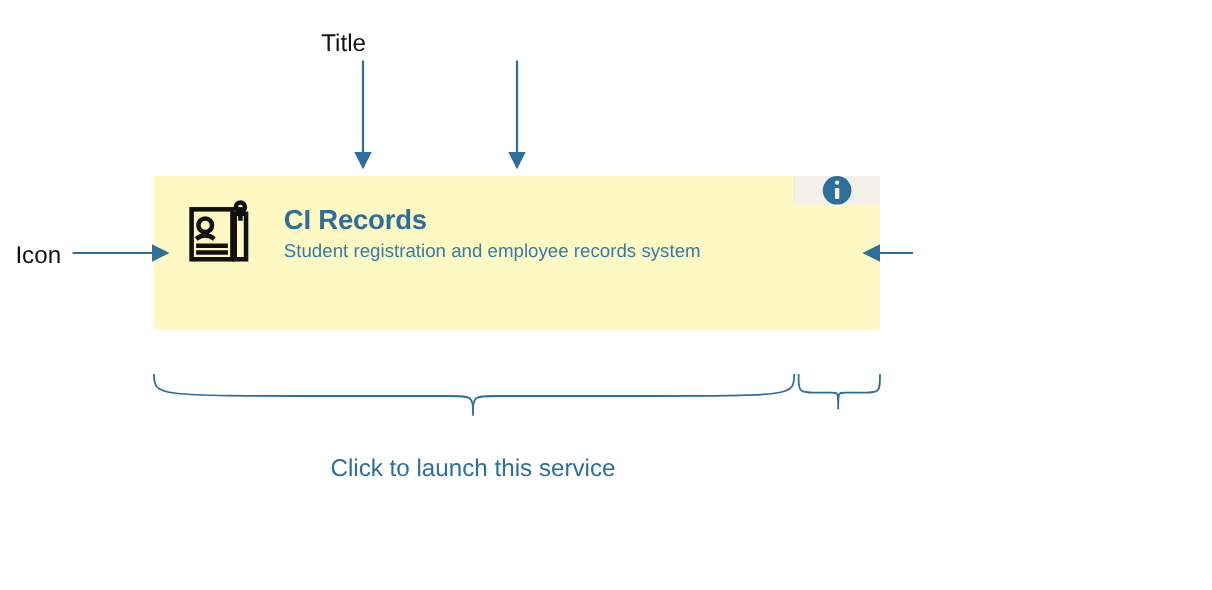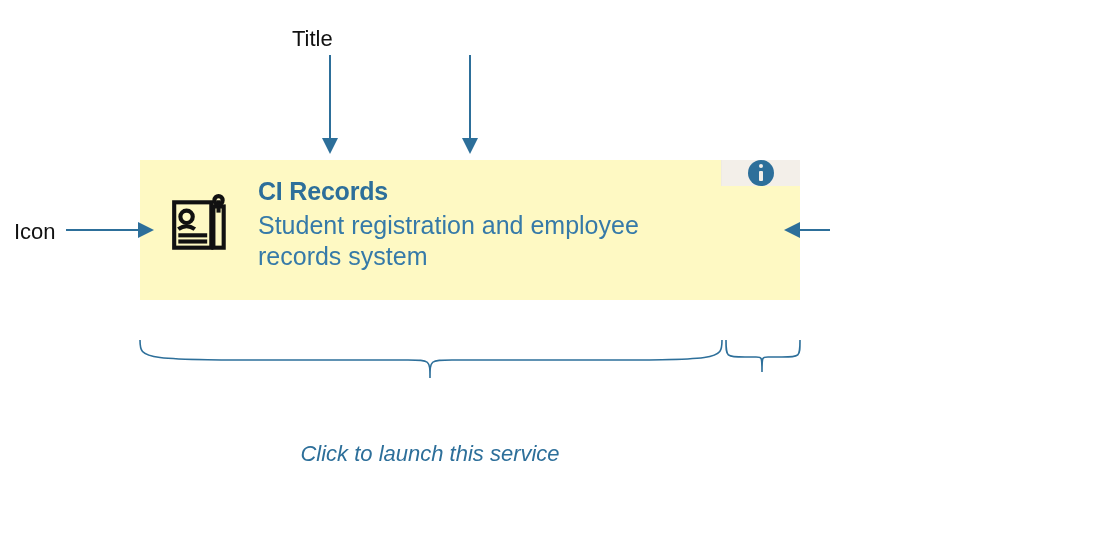--- a/index.html
+++ b/index.html
@@ -49,21 +49,21 @@
   }
   .card-title {
     font-size: 25px;
     font-weight: 700;
     color: #2d6f9a;
     line-height: 1.1;
     margin-bottom: 4px;
     letter-spacing: -0.2px;
   }
   .card-desc {
-    font-size: 25px;
+    font-size: 17px;
     color: #367aa8;
     line-height: 1.25;
     font-weight: 400;
   }
   .card-info {
     width: 78px;
     background: #f3efe9;
     display: flex;
     align-items: center;
     justify-content: center;
@@ -180,15 +180,15 @@
 
     <path d="M726 340
              C726 357, 726 357, 745 357
              L756 357
              C762 357, 762 357, 762 372
              C762 357, 762 357, 768 357
              L782 357
              C800 357, 800 357, 800 340" fill="none" stroke="#2d6f9a" stroke-width="1.6"></path>
   </svg>
 
-  <div class="ann blue center" style="left:290px; top:440px; width:280px;font-style:italic;">Click to launch this service</div>
+  <div class="ann blue center" style="left:290px; top:412px; width:280px;">Click to launch this service</div>
 
 </div>
 
 </body></html>

